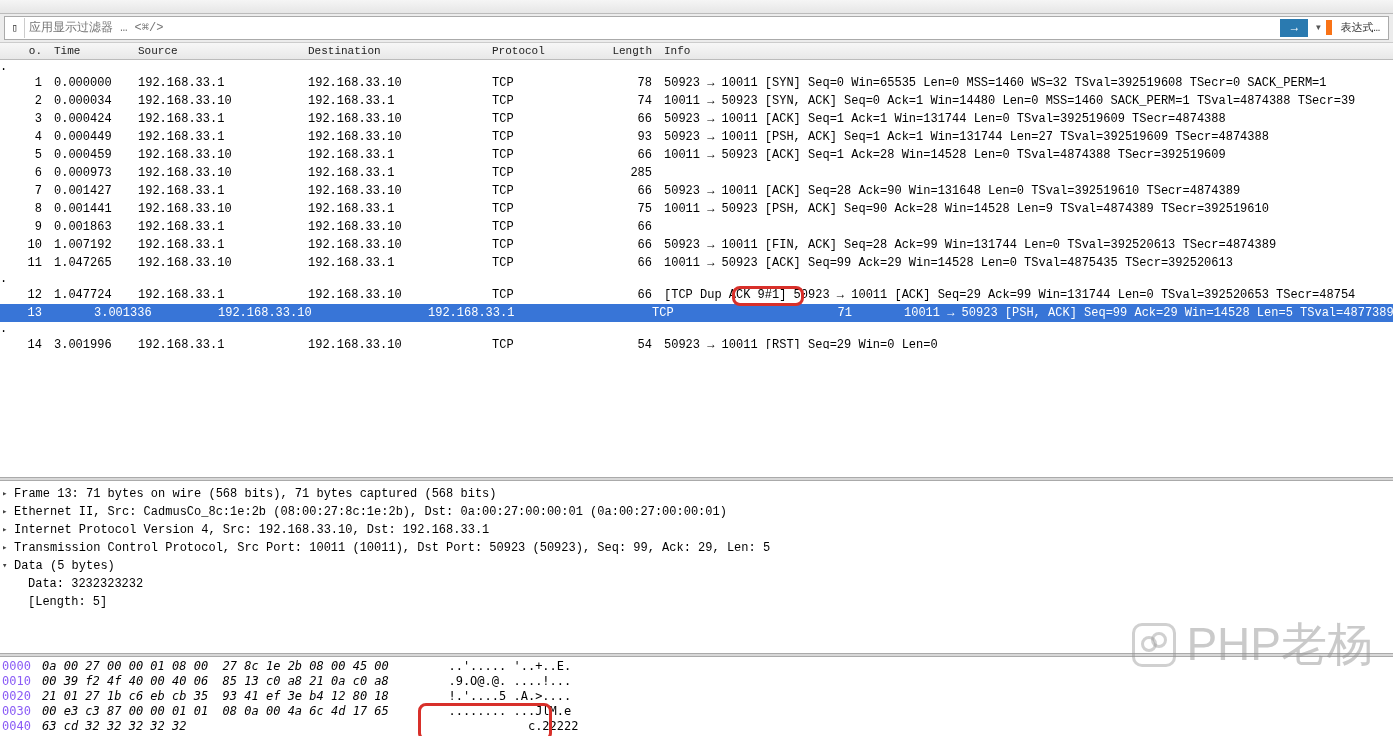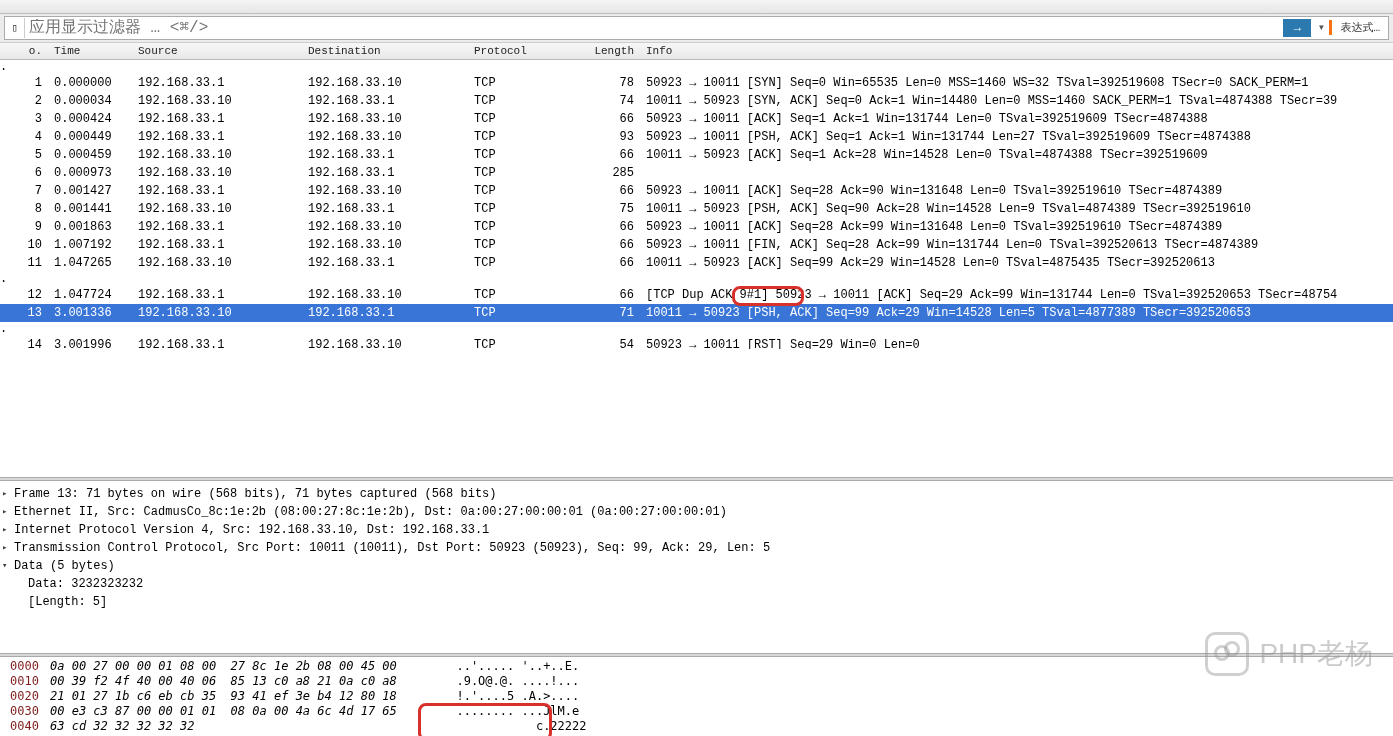--- a/index.html
+++ b/index.html
@@ -32,41 +32,41 @@
   display: inline-flex; align-items: center; justify-content: center;
   color: #333; font-size: 11px;
   border-right: 1px solid #ccc;
   margin-right: 4px;
 }
 .filter-input {
   flex: 1;
   border: none;
   outline: none;
   font-family: inherit;
-  font-size: 16px;
+  font-size: 12px;
   color: #888;
   background: transparent;
 }
 .filter-arrow {
   width: 28px; height: 18px;
   background: #2a7ab0;
   color: #fff;
   display: inline-flex;
   align-items: center; justify-content: center;
   font-size: 12px;
   margin-right: 2px;
 }
 .filter-dropdown {
   width: 16px; color: #555; text-align: center;
 }
 .filter-expr {
   padding: 0 8px;
   font-size: 11px;
   color: #333;
-  border-left: 3px solid #f97316;
+  border-left: 6px solid #f97316;
 }
 
 
 .packet-list {
   background: #fff;
   overflow: hidden;
   white-space: nowrap;
 }
 .plist-header {
   display: flex;
@@ -79,31 +79,31 @@
   align-items: center;
 }
 .plist-header > div, .prow > div {
   padding: 1px 6px;
   overflow: hidden;
 }
 .col-no { width: 48px; text-align: right; }
 .col-time { width: 84px; }
 .col-src { width: 170px; }
 .col-dst { width: 166px; }
-.col-proto { width: 92px; }
+.col-proto { width: 92px; margin-left: 18px; }
 .col-len { width: 80px; text-align: right; padding-right: 12px;}
 .col-info { flex: 1; }
 .plist-body { background: #fff; }
 .prow {
   display: flex;
   height: 18px;
   align-items: center;
   font-size: 12px;
 }
-.prow.selected { background: #3875d7; color: #fff; }
+.prow.selected { background: #3875d7; color: #fff; gap: 40px; }
 .prow-wrap { position: relative; }
 
 
 .divider {
   height: 4px;
   background: #d8d8d8;
   border-top: 1px solid #aaa;
   border-bottom: 1px solid #aaa;
 }
 .details-pane {
@@ -127,39 +127,39 @@
 .hex-pane {
   background: #fff;
   font-size: 12px;
   line-height: 15px;
   padding: 2px 2px;
   white-space: pre;
   font-family: Menlo, Monaco, monospace;
   overflow: hidden;
 }
 .hex-row { display: flex; }
-.hex-offset { color: #7f1d1d; width: 40px; margin-left: 8px; }
+.hex-offset { color: #8b5cf6; width: 40px; }
 .hex-bytes { width: 392px; font-style: italic; }
 .hex-ascii { }
 
 
 .redbox {
   position: absolute;
   border: 3px solid #d8302a;
   border-radius: 8px;
   pointer-events: none;
 }
 
 
 .watermark {
   position: absolute;
   right: 20px;
   bottom: 60px;
   color: rgba(150,150,150,0.5);
-  font-size: 28px;
+  font-size: 46px;
   font-family: "PingFang SC", sans-serif;
   display: flex;
   align-items: center;
   pointer-events: none;
 }
 .wm-icon {
   width: 44px; height: 44px;
   border: 3px solid rgba(150,150,150,0.45);
   border-radius: 10px;
   margin-right: 10px;
@@ -287,21 +287,20 @@
           </div>
         </div>
         <div class="prow-wrap">
           <div class="prow">
             <div class="col-no">9</div>
             <div class="col-time">0.001863</div>
             <div class="col-src">192.168.33.1</div>
             <div class="col-dst">192.168.33.10</div>
             <div class="col-proto">TCP</div>
             <div class="col-len">66</div>
-            <div class="col-info">50923 → 10011 [ACK] Seq=28 Ack=99 Win=131648 Len=0 TSval=392519610 TSecr=4874389</div>
           </div>
         </div>
         <div class="prow-wrap">
           <div class="prow">
             <div class="col-no">10</div>
             <div class="col-time">1.007192</div>
             <div class="col-src">192.168.33.1</div>
             <div class="col-dst">192.168.33.10</div>
             <div class="col-proto">TCP</div>
             <div class="col-len">66</div>

